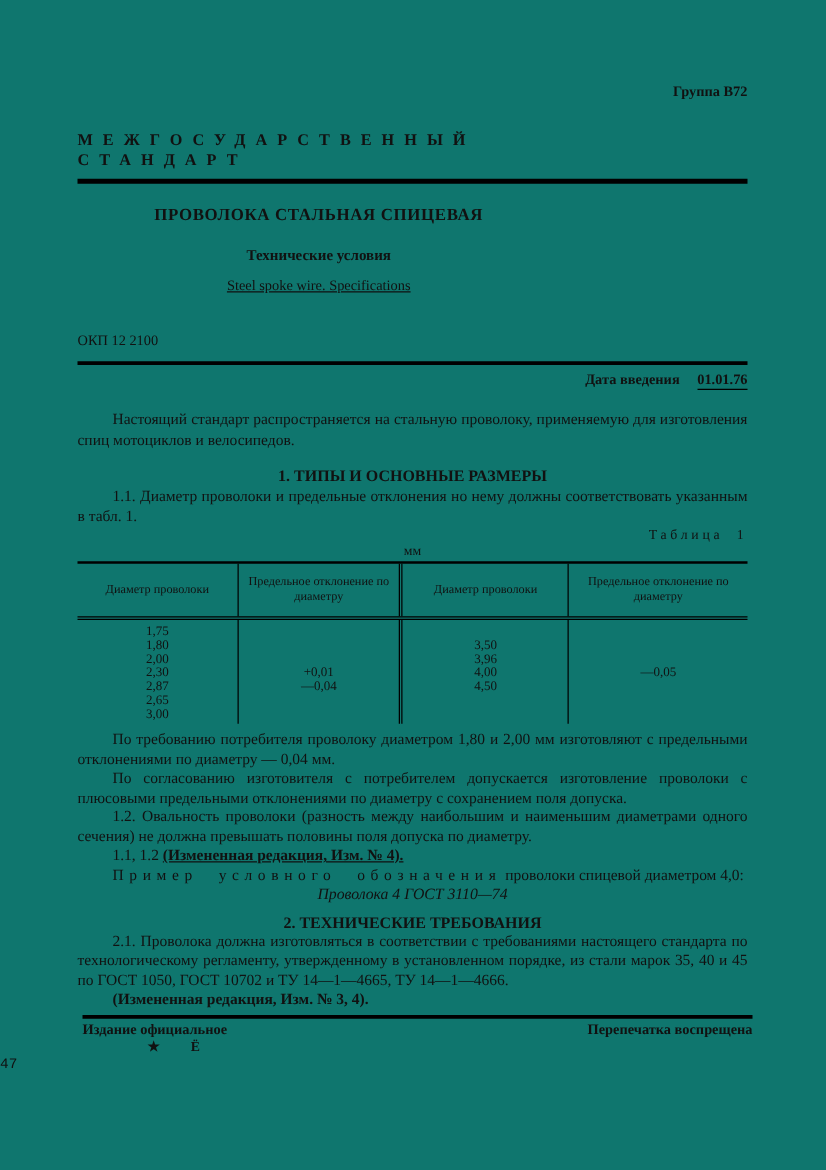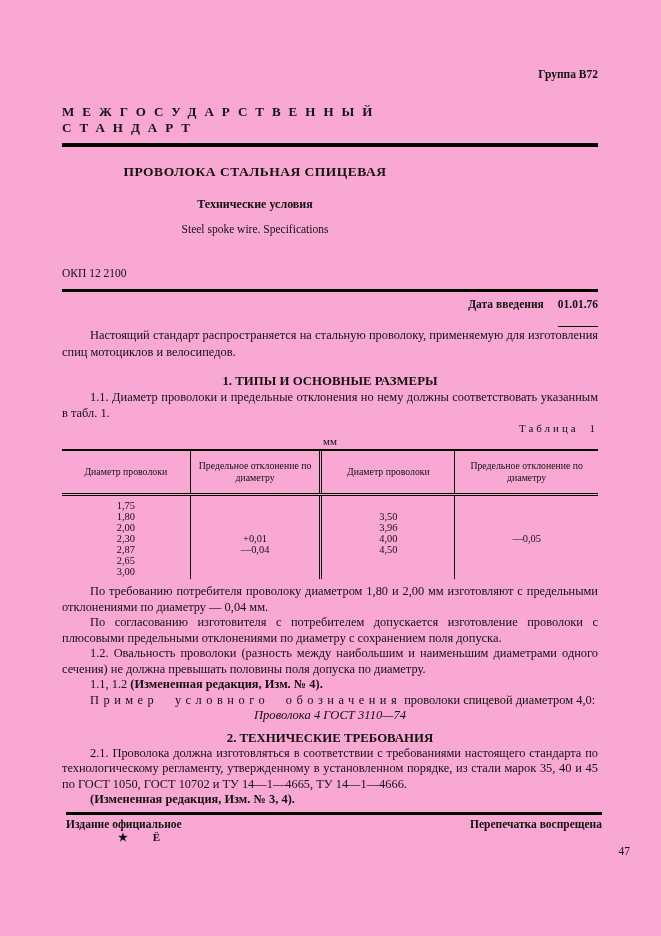--- a/index.html
+++ b/index.html
@@ -1,68 +1,68 @@
 <!DOCTYPE html>
 <html><head>
 <meta charset="utf-8">
 <style>
   html,body{margin:0;padding:0;background:#888;}
   .page{
-    width:661px;height:936px;background:#f9a8d4;position:relative;
+    width:661px;height:936px;background:#0f766e;position:relative;
     font-family:"Liberation Serif","DejaVu Serif",serif;color:#111;
     margin:0 auto;overflow:hidden;
   }
   .content{position:absolute;left:62px;top:0;width:536px;}
   .group-line{margin-top:68px;text-align:right;font-weight:bold;font-size:11.5px;}
   .msk-line{margin-top:24px;display:flex;justify-content:space-between;font-weight:bold;font-size:13px;flex-direction:column;}
   .msk-w1{letter-spacing:8px;}
   .msk-w2{letter-spacing:8px;margin-right:-8px;}
   .rule1{margin-top:7px;height:4px;background:#000;}
   .title-row{margin-top:17px;display:flex;}
   .title-left{width:386px;text-align:center;}
   .doc-title{font-weight:bold;font-size:13.5px;letter-spacing:.5px;}
   .doc-subtitle{margin-top:17px;font-weight:bold;font-size:12px;}
-  .doc-subtitle-en{margin-top:11px;font-size:11.5px;}
+  .doc-subtitle-en{margin-top:11px;font-size:11.5px;text-decoration:underline;}
   .gost-box{width:150px;text-align:center;margin-top:14px;}
   .gost-box div{font-weight:bold;font-size:17px;line-height:21px;}
   .okp{margin-top:32px;font-size:11.5px;}
   .rule2{margin-top:10px;height:3px;background:#000;}
   .date-line{margin-top:6px;text-align:right;font-weight:bold;font-size:11.5px;}
-  .date-val{margin-left:14px;border-bottom:1.5px solid #000;padding-bottom:16px;}
+  .date-val{margin-left:14px;border-bottom:1.5px solid #000;padding-bottom:1px;}
   p.body{margin:0;font-size:12.4px;line-height:15.5px;text-align:justify;text-indent:28px;}
   .intro-p{margin-top:17px !important;line-height:17px !important;}
   .sec-heading{text-align:center;font-weight:bold;font-size:12.8px;margin:0;}
   .h1m{margin-top:13px;}
   .p11m{margin-top:13px;line-height:16px !important;}
   .tbl-label{text-align:right;font-size:11px;letter-spacing:3px;word-spacing:5px;margin-top:1px;}
   .tbl-unit{text-align:center;font-size:11px;margin-top:1px;}
   .tbl{margin-top:2px;border-top:2px solid #000;}
   .trow{display:grid;grid-template-columns:24% 24.6% 24.8% 26.6%;}
   .thead-row{border-bottom:3px double #000;}
   .thc{font-size:9.8px;line-height:12px;text-align:center;display:flex;align-items:center;justify-content:center;min-height:42px;padding:2px 8px;box-sizing:border-box;}
   .tbc{font-size:10.4px;text-align:center;padding:4px 2px 2px;box-sizing:border-box;}
   .tbc div{line-height:11px;height:11px;}
   .b-r1{border-right:1px solid #000;}
   .b-r2{border-right:3px double #000;}
   .after-tbl{margin-top:5px !important;}
   .amend-line{margin:0;font-size:12.4px;line-height:15.5px;text-indent:28px;}
-  .bold{font-weight:bold;}
+  .bold{font-weight:bold;text-decoration:underline;}
   .example-line{margin:0;font-size:12.4px;line-height:15.5px;text-indent:28px;}
   .spaced{letter-spacing:4.5px;word-spacing:9px;}
   .example-value{margin:0;text-align:center;font-style:italic;font-size:12.6px;line-height:15.5px;}
   .h2m{margin-top:7px;}
   .p21m{margin-top:9px;line-height:15.5px !important;}
   .amend2{font-weight:bold;}
   .footer{position:absolute;left:66px;top:812px;width:536px;}
   .footer-rule{height:3px;background:#000;}
   .footer-row{display:flex;justify-content:space-between;font-weight:bold;font-size:11.5px;margin-top:3px;}
   .footer-marks{margin-top:1px;padding-left:52px;font-size:11px;font-weight:bold;}
   .footer-marks span{display:inline-block;}
   .mark2{margin-left:22px;}
-  .page-num{position:absolute;left:0;top:845px;width:630px;text-align:right;font-size:11.5px;}
+  .page-num{position:absolute;left:0;top:845px;width:630px;text-align:left;font-size:11.5px;font-family:Liberation Mono, monospace;}
 </style>
 </head>
 <body>
 
 <div class="page">
   <div class="content">
 
     <div class="group-line">Группа В72</div>
 
     <div class="msk-line">

